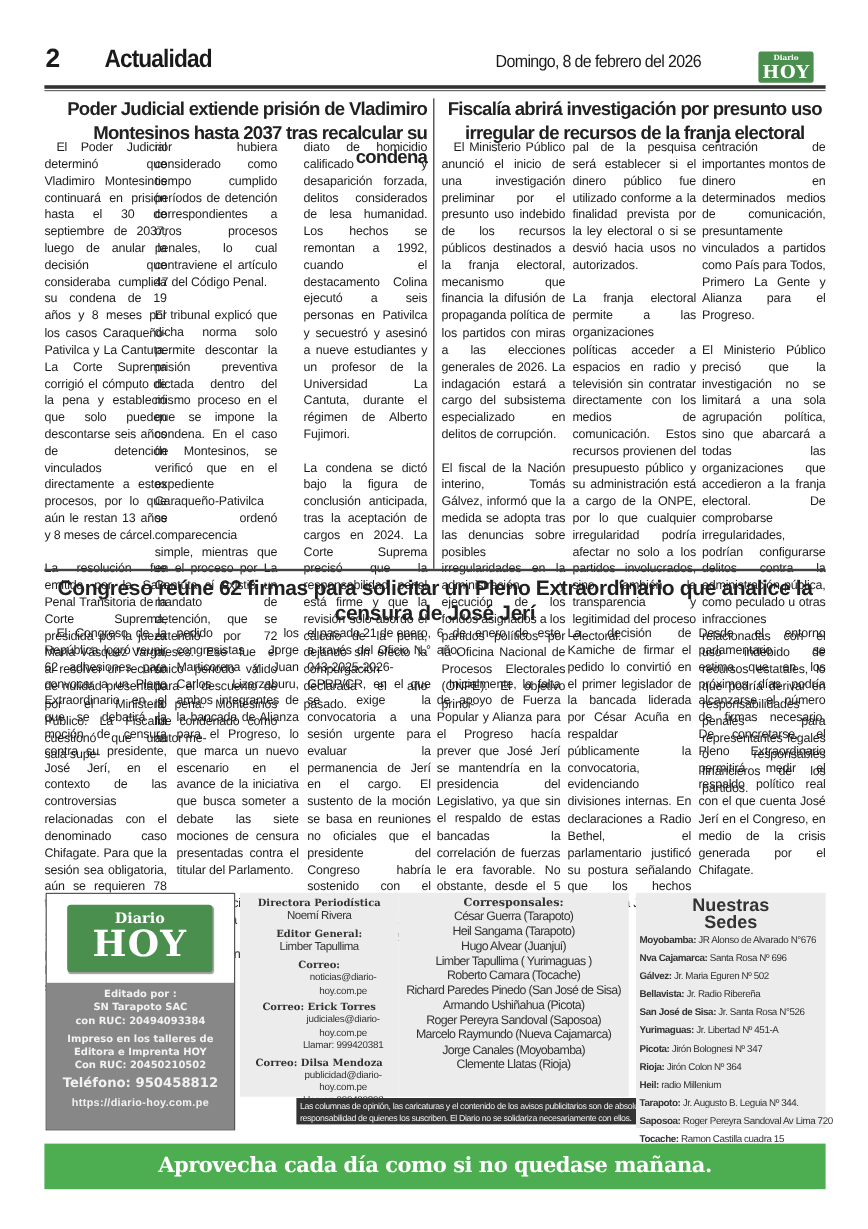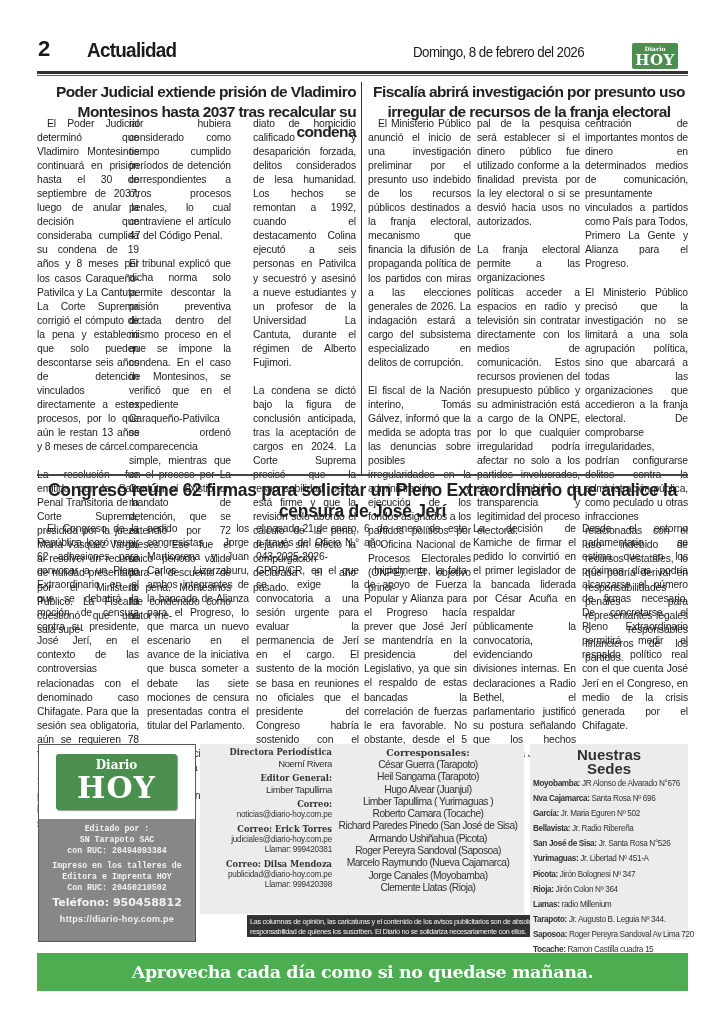--- a/index.html
+++ b/index.html
@@ -54,29 +54,29 @@
     position: absolute; left: 17px; top: 9px; width: 121px; height: 56px; background: #4a8f4e;
     border-radius: 3px; color: #fff; text-align: center; font-family: "DejaVu Serif", serif; font-weight: bold;
     box-shadow: 1px 1px 1px #999;
   }
   .mast-logo .d { font-size: 12px; line-height: 14px; padding-top: 4px; }
   .mast-logo .h { font-size: 30px; line-height: 32px; letter-spacing: 1px; }
   .mast-grey {
     position: absolute; left: 0; top: 74px; width: 156px; height: 122px; background: #878787;
     color: #f2f2f2; text-align: center; font-family: "DejaVu Sans", sans-serif; font-weight: bold;
   }
-  .mast-grey .ln { font-size: 8.3px; line-height: 11px; font-family: Liberation Mono, monospace; }
+  .mast-grey .ln { font-size: 8.3px; line-height: 11px; }
   .mast-grey .gap { height: 4px; }
   .mast-grey .tel { font-size: 11px; line-height: 14px; margin-top: 3px; }
   .mast-grey .url { font-size: 9px; line-height: 13px; margin-top: 3px; letter-spacing: 0.3px; font-family: Liberation Sans, sans-serif; }
 
-  .staff { left: 200px; top: 744px; width: 132px; height: 170px; background: #ececec; text-align: right; }
+  .staff { left: 200px; top: 744px; width: 132px; height: 170px; background: #ececec; text-align: center; }
   .staff .t { font-family: "DejaVu Serif", serif; font-weight: bold; font-size: 8.3px; line-height: 11px; color: #333; margin-top: 3px; }
   .staff .v { font-size: 9.6px; line-height: 12px; color: #333; letter-spacing: -0.4px; }
-  .staff .s { font-size: 8.2px; line-height: 10.5px; color: #333; letter-spacing: -0.2px; }
+  .staff .s { font-size: 8.2px; line-height: 10.5px; color: #333; letter-spacing: -0.2px; padding-left: 40px; }
 
   .corr { left: 332px; top: 744px; width: 192px; height: 170px; background: #ececec; text-align: center; }
   .corr .t { font-family: "DejaVu Serif", serif; font-weight: bold; font-size: 9.3px; line-height: 12px; color: #333; margin-top: 3px; }
   .corr .v { font-size: 10.3px; line-height: 12.3px; color: #333; letter-spacing: -0.55px; }
 
   .notice { left: 200px; top: 915px; width: 324px; height: 22px; background: #333333; color: #f0f0f0; font-size: 7.3px; line-height: 10px; padding: 2px 3px; box-sizing: border-box; letter-spacing: -0.3px; margin-left: 47px; }
 
   .sedes { left: 530px; top: 744px; width: 158px; height: 196px; background: #ececec; }
   .sedes .t { text-align: center; font-weight: bold; font-size: 15px; line-height: 14px; color: #333; padding-top: 4px; }
   .sedes .row { font-size: 8.2px; line-height: 15.1px; padding-left: 3px; letter-spacing: -0.35px; color: #333; white-space: nowrap; }
@@ -202,26 +202,26 @@
 </div>
 
 <div class="abs notice">Las columnas de opinión, las caricaturas y el contenido de los avisos publicitarios son de absoluta responsabilidad de quienes los suscriben. El Diario no se solidariza necesariamente con ellos.</div>
 
 <div class="abs sedes">
   <div class="t">Nuestras</div>
   <div class="t" style="padding-top:0">Sedes</div>
   <div id="sedes-list">
       <div class="row first"><b>Moyobamba:</b> <span>JR Alonso de Alvarado N°676</span></div>
       <div class="row"><b>Nva Cajamarca:</b> <span>Santa Rosa Nº 696</span></div>
-      <div class="row"><b>García:</b> <span>Jr. Maria Eguren Nº 502</span></div>
+      <div class="row"><b>Gálvez:</b> <span>Jr. Maria Eguren Nº 502</span></div>
       <div class="row"><b>Bellavista:</b> <span>Jr. Radio Ribereña</span></div>
       <div class="row"><b>San José de Sisa:</b> <span>Jr. Santa Rosa N°526</span></div>
       <div class="row"><b>Yurimaguas:</b> <span>Jr. Libertad Nº 451-A</span></div>
       <div class="row"><b>Picota:</b> <span>Jirón Bolognesi Nº 347</span></div>
       <div class="row"><b>Rioja:</b> <span>Jirón Colon Nº 364</span></div>
-      <div class="row"><b>Lamas:</b> <span>radio Millenium</span></div>
+      <div class="row"><b>Heil:</b> <span>radio Millenium</span></div>
       <div class="row"><b>Tarapoto:</b> <span>Jr. Augusto B. Leguia Nº 344.</span></div>
       <div class="row"><b>Saposoa:</b> <span>Roger Pereyra Sandoval Av  Lima 720</span></div>
       <div class="row"><b>Tocache:</b> <span>Ramon Castilla cuadra  15</span></div>
     </div>
 </div>
 
 <div class="abs banner">Aprovecha cada día como si no quedase mañana.</div>
 
 </body></html>

